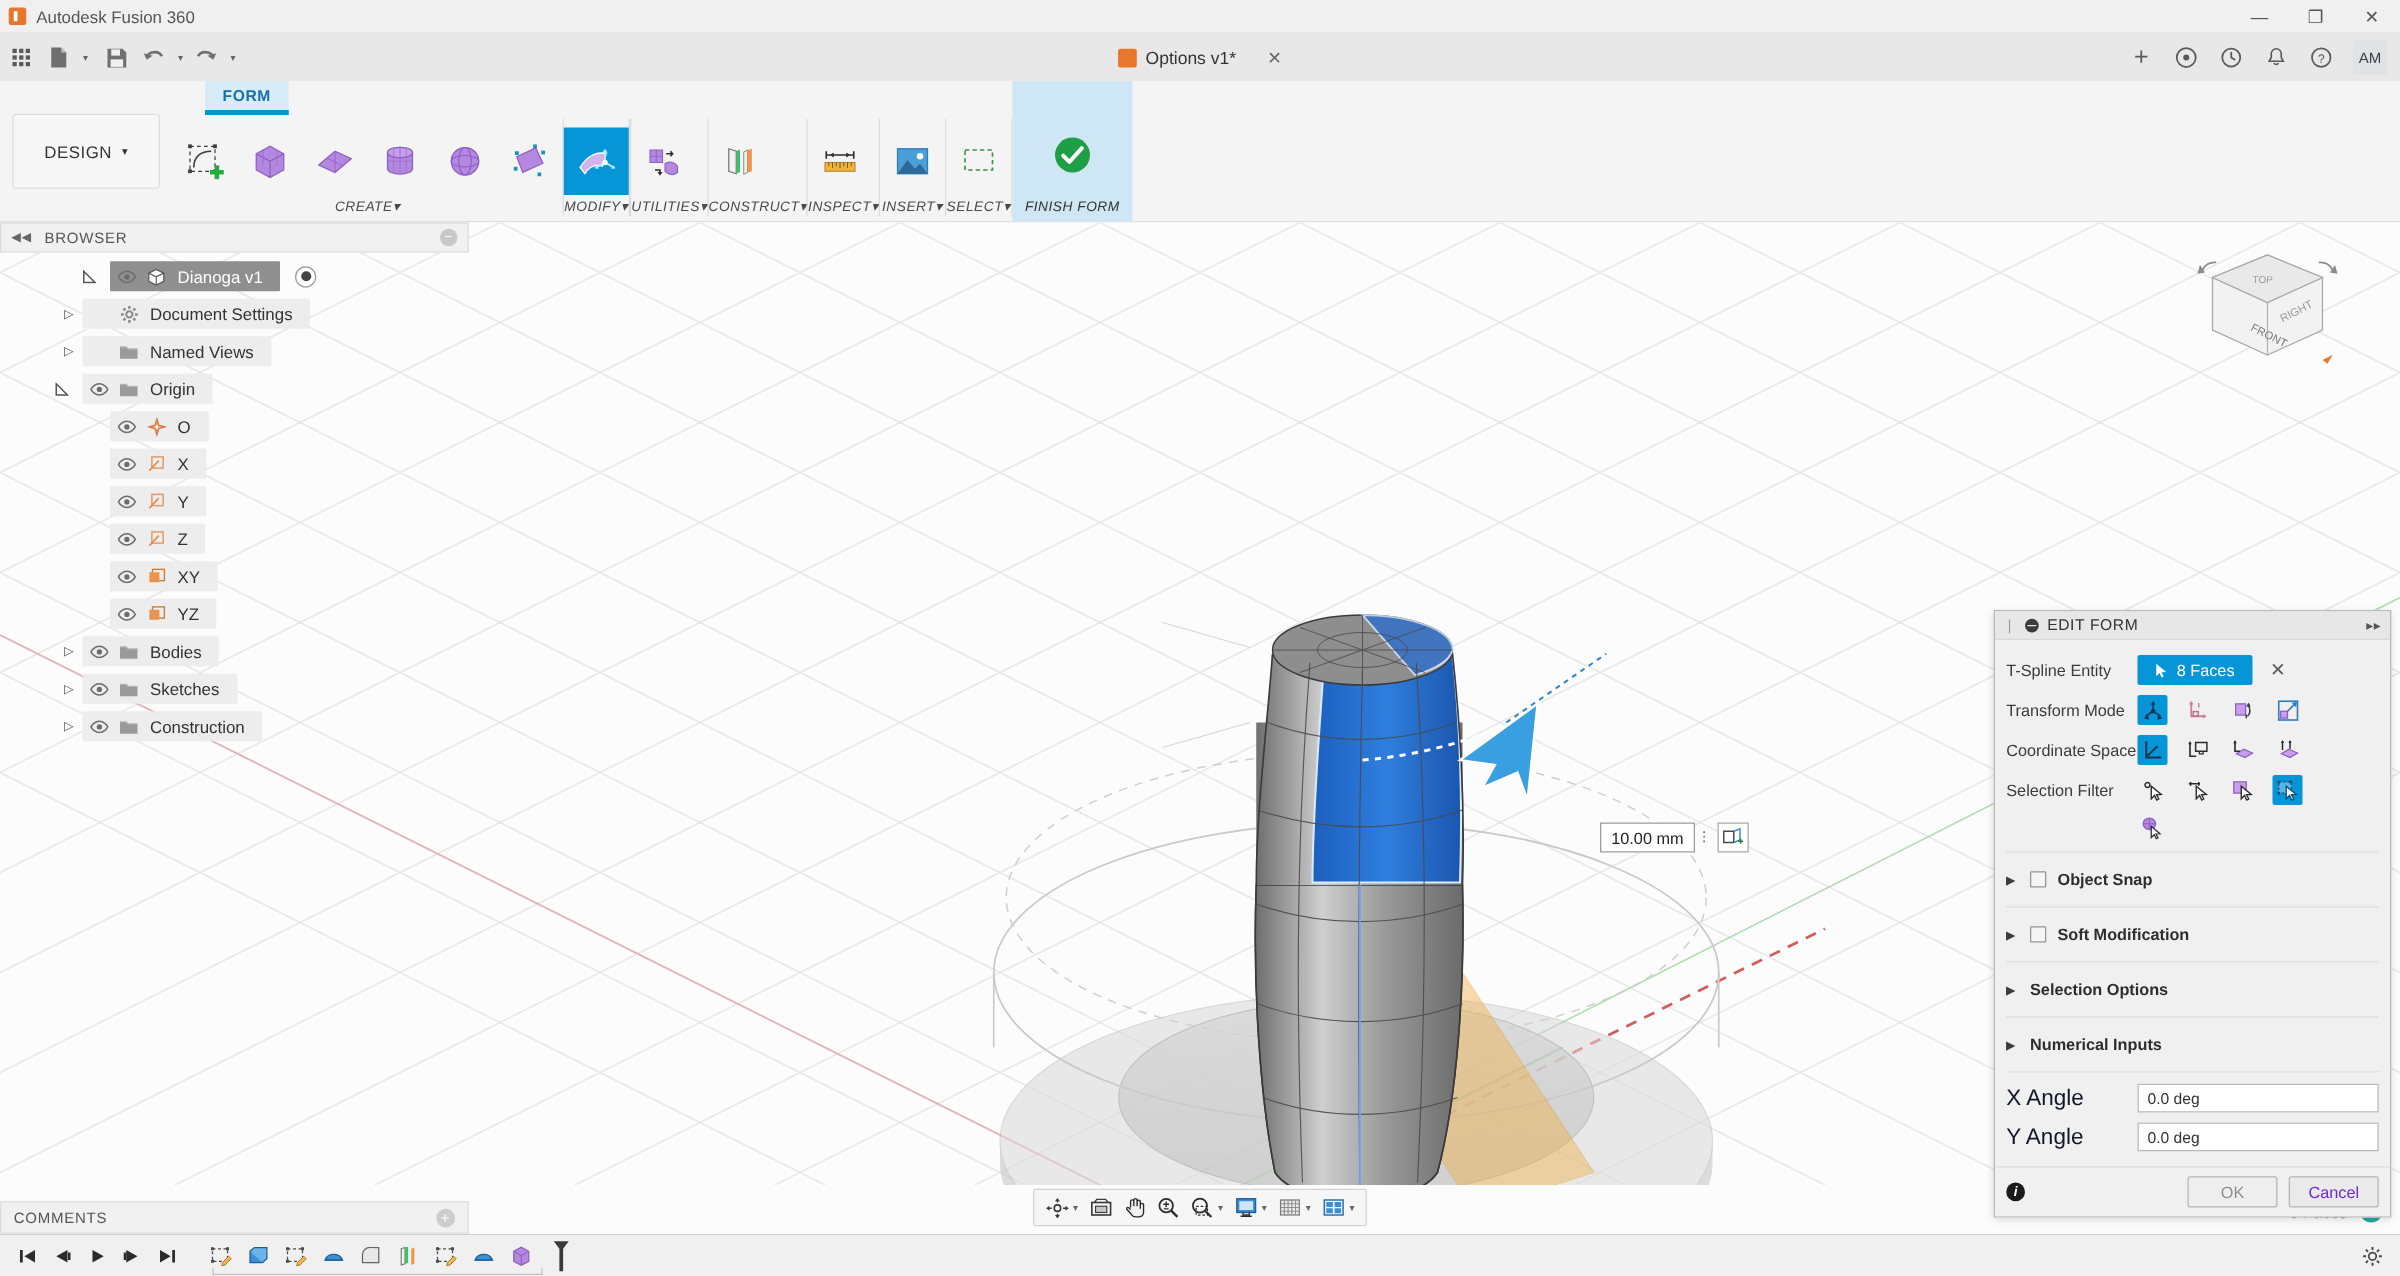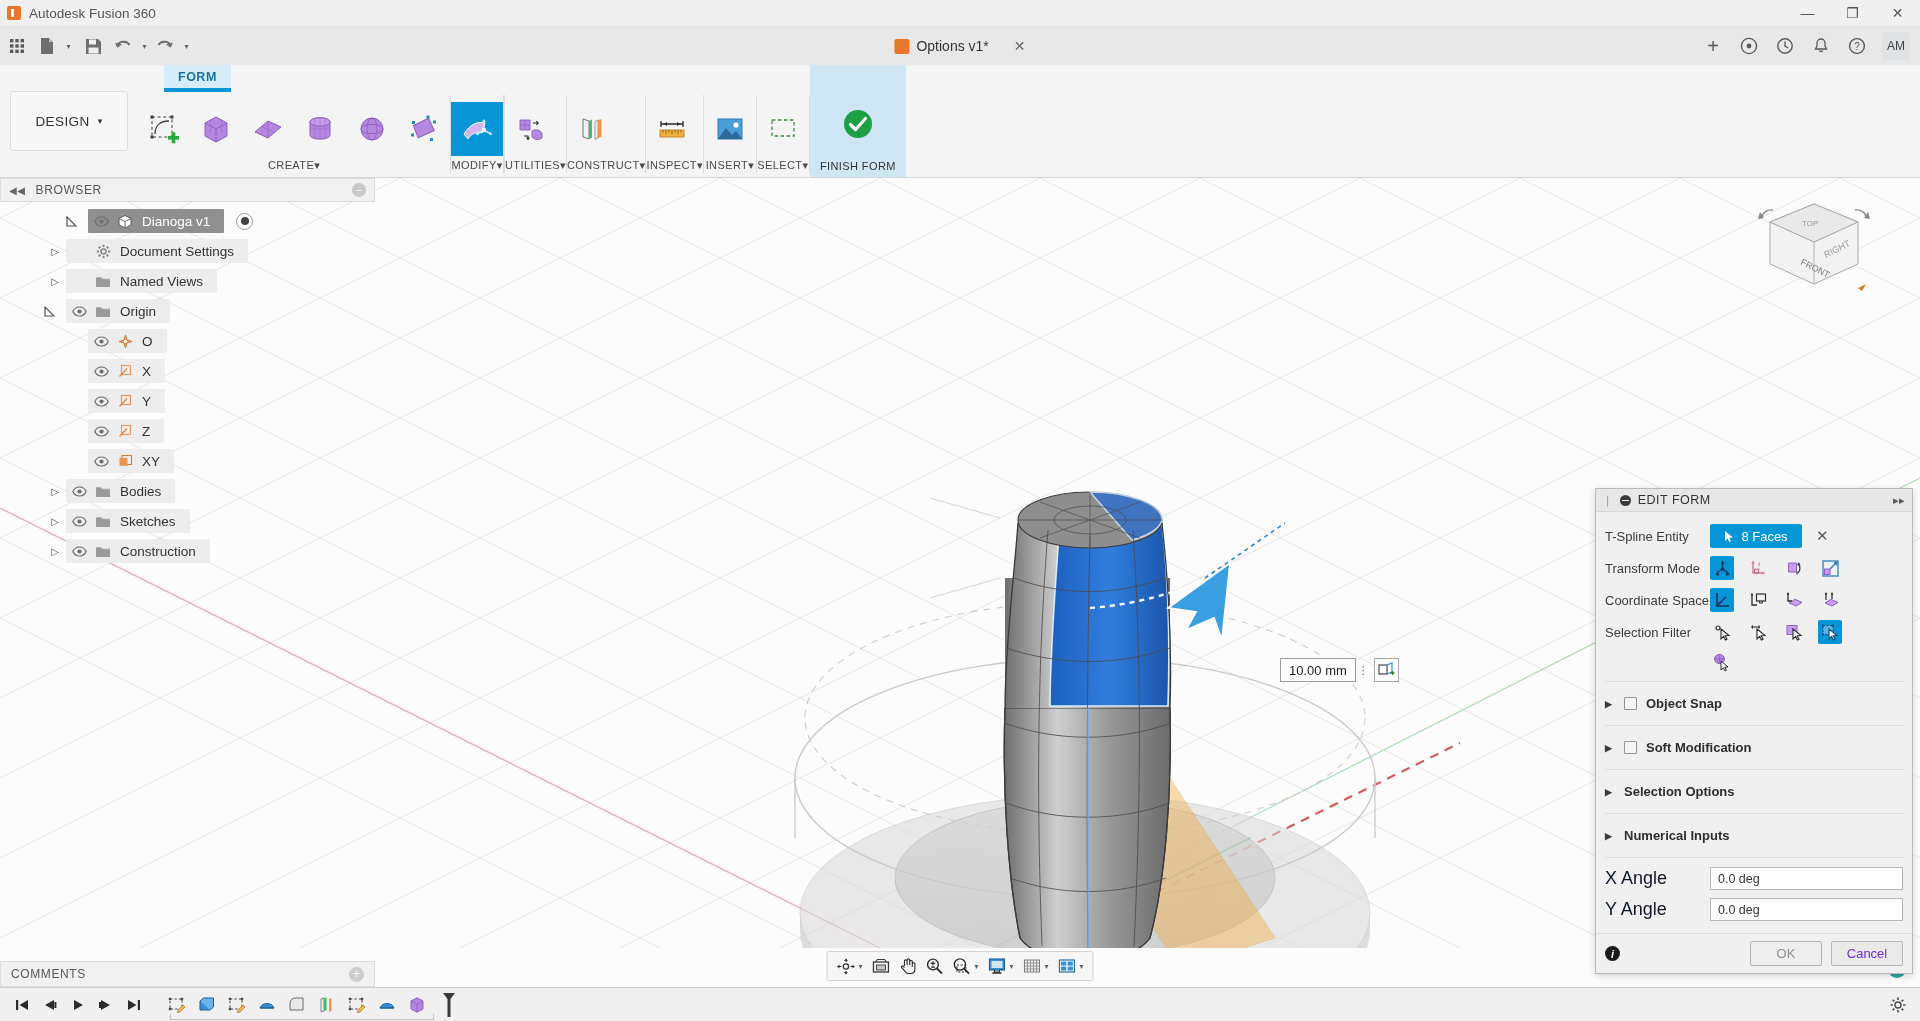--- a/index.html
+++ b/index.html
@@ -43,21 +43,21 @@
   #ribbon { height:113px; background:#f4f4f4; display:flex; align-items:stretch;
             border-bottom:1px solid #d6d6d6; position:relative; }
   #tabstrip { position:absolute; top:0; left:164px; }
   #formtab { background:#d6edf9; color:#1a6fa3; font-weight:bold; font-size:12.5px;
              padding:5px 14px 4px; border-bottom:4px solid #0696d7; letter-spacing:.5px;}
   #designbox { width:138px; display:flex;align-items:center;justify-content:center; }
   #designbtn { width:118px;height:60px;border:1px solid #dcdcdc;background:#f7f7f7;border-radius:3px;
                display:flex;align-items:center;justify-content:center;font-size:13.5px;color:#333;letter-spacing:.4px;}
   .rgroup { display:flex; flex-direction:column; justify-content:flex-end; padding-top:28px;}
   .rrow { display:flex; align-items:flex-end; }
-  .rlabel { text-align:center; font-size:11px; color:#4a4a4a; letter-spacing:.4px; padding:3px 0 5px;}
+  .rlabel { text-align:center; font-size:11px; color:#4a4a4a; letter-spacing:.4px; padding:3px 0 5px;font-style:italic;}
   .rbtn { width:52px;height:54px;display:flex;align-items:center;justify-content:center;position:relative;}
   .rbtn.sel{background:#0696d7;}
   .vsep { width:1px; background:#dcdcdc; margin:30px 0 4px;}
   #finishform { width:96px; background:#cfe7f5; display:flex; flex-direction:column;
                 align-items:center; justify-content:flex-end;}
   #finishform .rlabel{color:#333;}
   
   #main { position:relative; height:calc(1021px - 27px - 38px - 113px - 34px); background:#fff; }
   #canvas { position:absolute; inset:0; overflow:hidden; background:#fcfcfc;}
   
@@ -832,20 +832,38 @@
             </span>
             <span class="ticon">
               <svg width="15" height="14" viewBox="0 0 15 14">
                 <rect x="4" y="1.5" width="9.5" height="9" fill="none" stroke="#c97d3a" stroke-width="1.1"></rect>
                 <rect x="1.5" y="3.8" width="8" height="8" fill="#e99550"></rect>
               </svg>
             </span>
             <span class="tlabel">XY</span>
           </span>
         </div>
+        <div class="trow" style="padding-left: 66px;">
+          <span class="disc"></span>
+          <span class="bg">
+            <span class="eye">
+              <svg width="15" height="11" viewBox="0 0 15 11">
+                <path d="M7.5 1C4 1 1.5 4 .8 5.5 1.5 7 4 10 7.5 10S13.5 7 14.2 5.5C13.5 4 11 1 7.5 1z" fill="none" stroke="#6d6d6d" stroke-width="1.2"></path>
+                <circle cx="7.5" cy="5.5" r="2.1" fill="#6d6d6d"></circle>
+              </svg>
+            </span>
+            <span class="ticon">
+              <svg width="15" height="14" viewBox="0 0 15 14">
+                <rect x="4" y="1.5" width="9.5" height="9" fill="none" stroke="#c97d3a" stroke-width="1.1"></rect>
+                <rect x="1.5" y="3.8" width="8" height="8" fill="#e99550"></rect>
+              </svg>
+            </span>
+            <span class="tlabel">YZ</span>
+          </span>
+        </div>
         <div class="trow" style="padding-left: 44px;">
           <span class="disc">▷</span>
           <span class="bg">
             <span class="eye">
               <svg width="15" height="11" viewBox="0 0 15 11">
                 <path d="M7.5 1C4 1 1.5 4 .8 5.5 1.5 7 4 10 7.5 10S13.5 7 14.2 5.5C13.5 4 11 1 7.5 1z" fill="none" stroke="#6d6d6d" stroke-width="1.2"></path>
                 <circle cx="7.5" cy="5.5" r="2.1" fill="#6d6d6d"></circle>
               </svg>
             </span>
             <span class="ticon">

